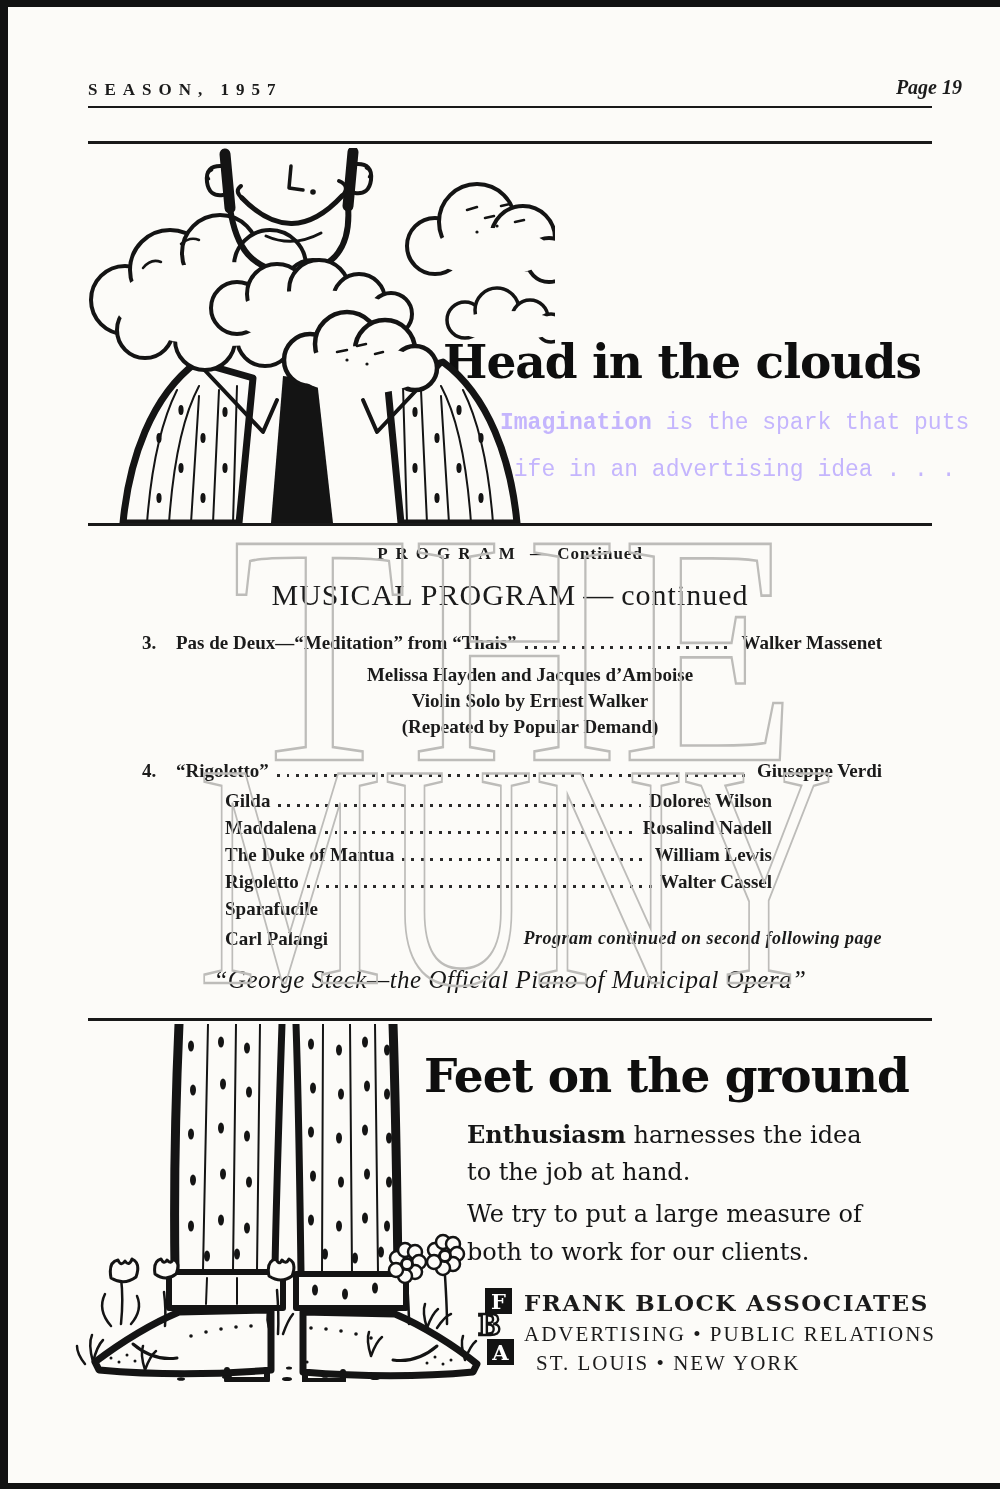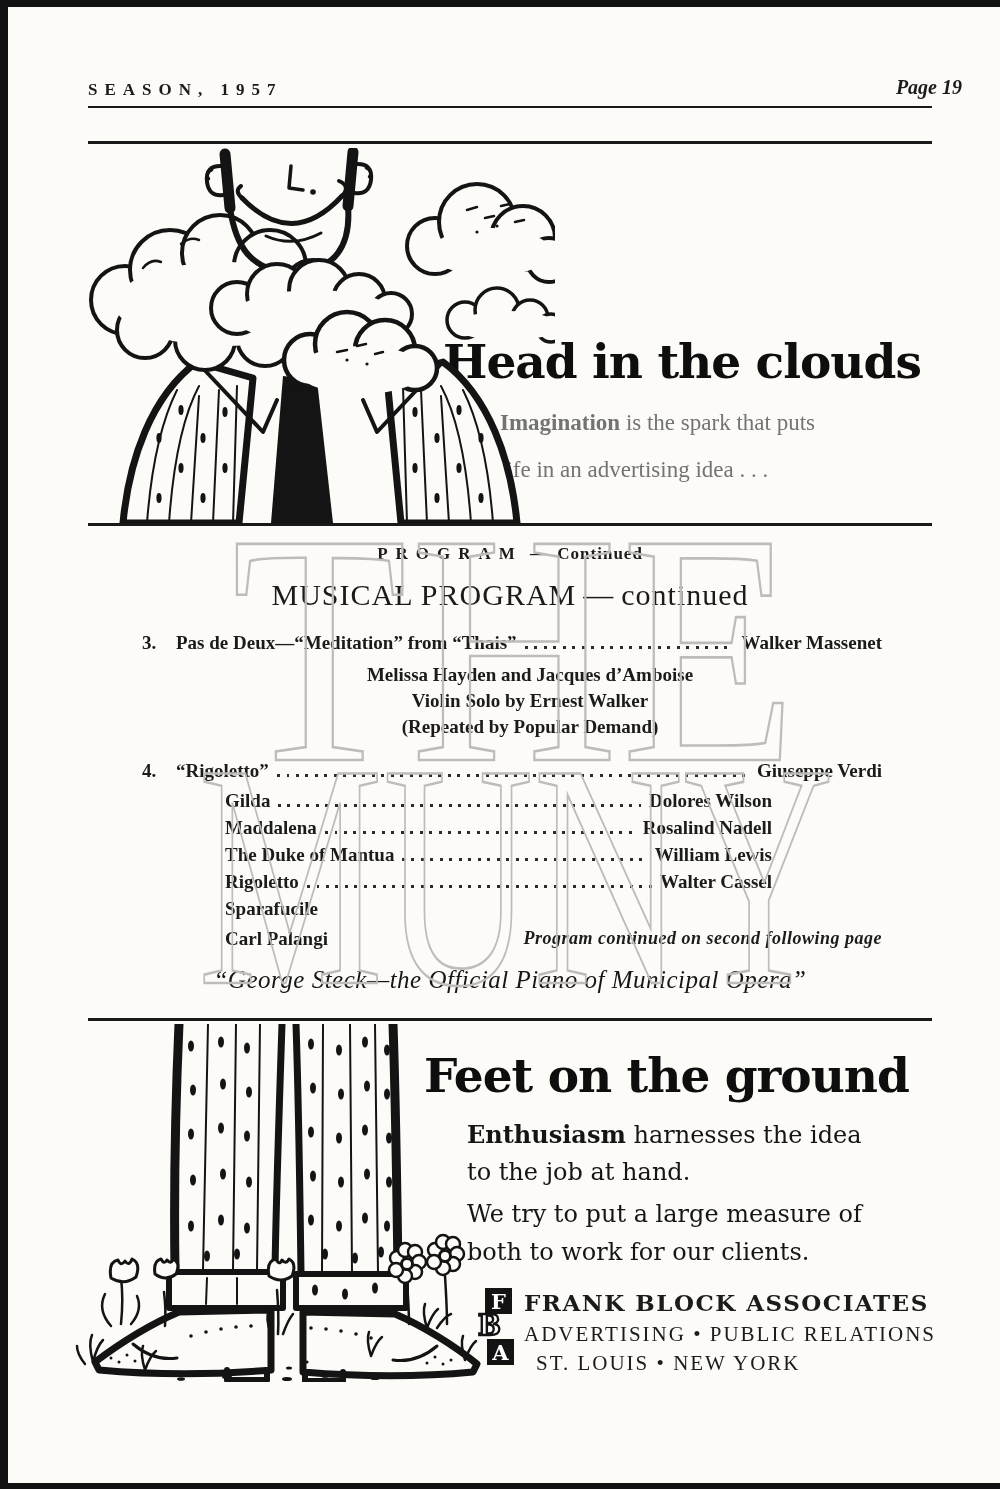--- a/index.html
+++ b/index.html
@@ -17,21 +17,21 @@
 
   .rule { position:absolute; left:88px; width:844px; background:#191919; }
   .r1 { top:106px; height:2px; }
   .r2 { top:141px; height:3px; }
   .r3 { top:523px; height:3px; }
   .r4 { top:1018px; height:3px; }
 
   
   .headline { font-family:"DejaVu Serif", serif; font-weight:700; font-size:47px; letter-spacing:-1px; color:#0e0e0e; white-space:nowrap; }
   .h1 { left:443px; top:334px; }
-  .adcopy { font-family:Liberation Serif, serif; font-size:23px; color:#737373; white-space:nowrap; }
+  .adcopy { font-family:Liberation Mono, monospace; font-size:23px; color:#c4b5fd; white-space:nowrap; }
   .adcopy b { font-weight:700; }
   .a1l1 { left:500px; top:410px; }
   .a1l2 { left:500px; top:457px; }
 
   
   .program { left:88px; top:540px; width:844px; height:480px; z-index:2; }
   .program .row { position:absolute; display:flex; align-items:baseline; font-weight:700; font-size:19px; white-space:nowrap; }
   .kicker { position:absolute; top:4px; left:0; right:0; text-align:center; font-size:17px; font-weight:700; letter-spacing:3px; }
   .kicker .spread { letter-spacing:8px; }
   .kicker .ital { letter-spacing:1px; }

